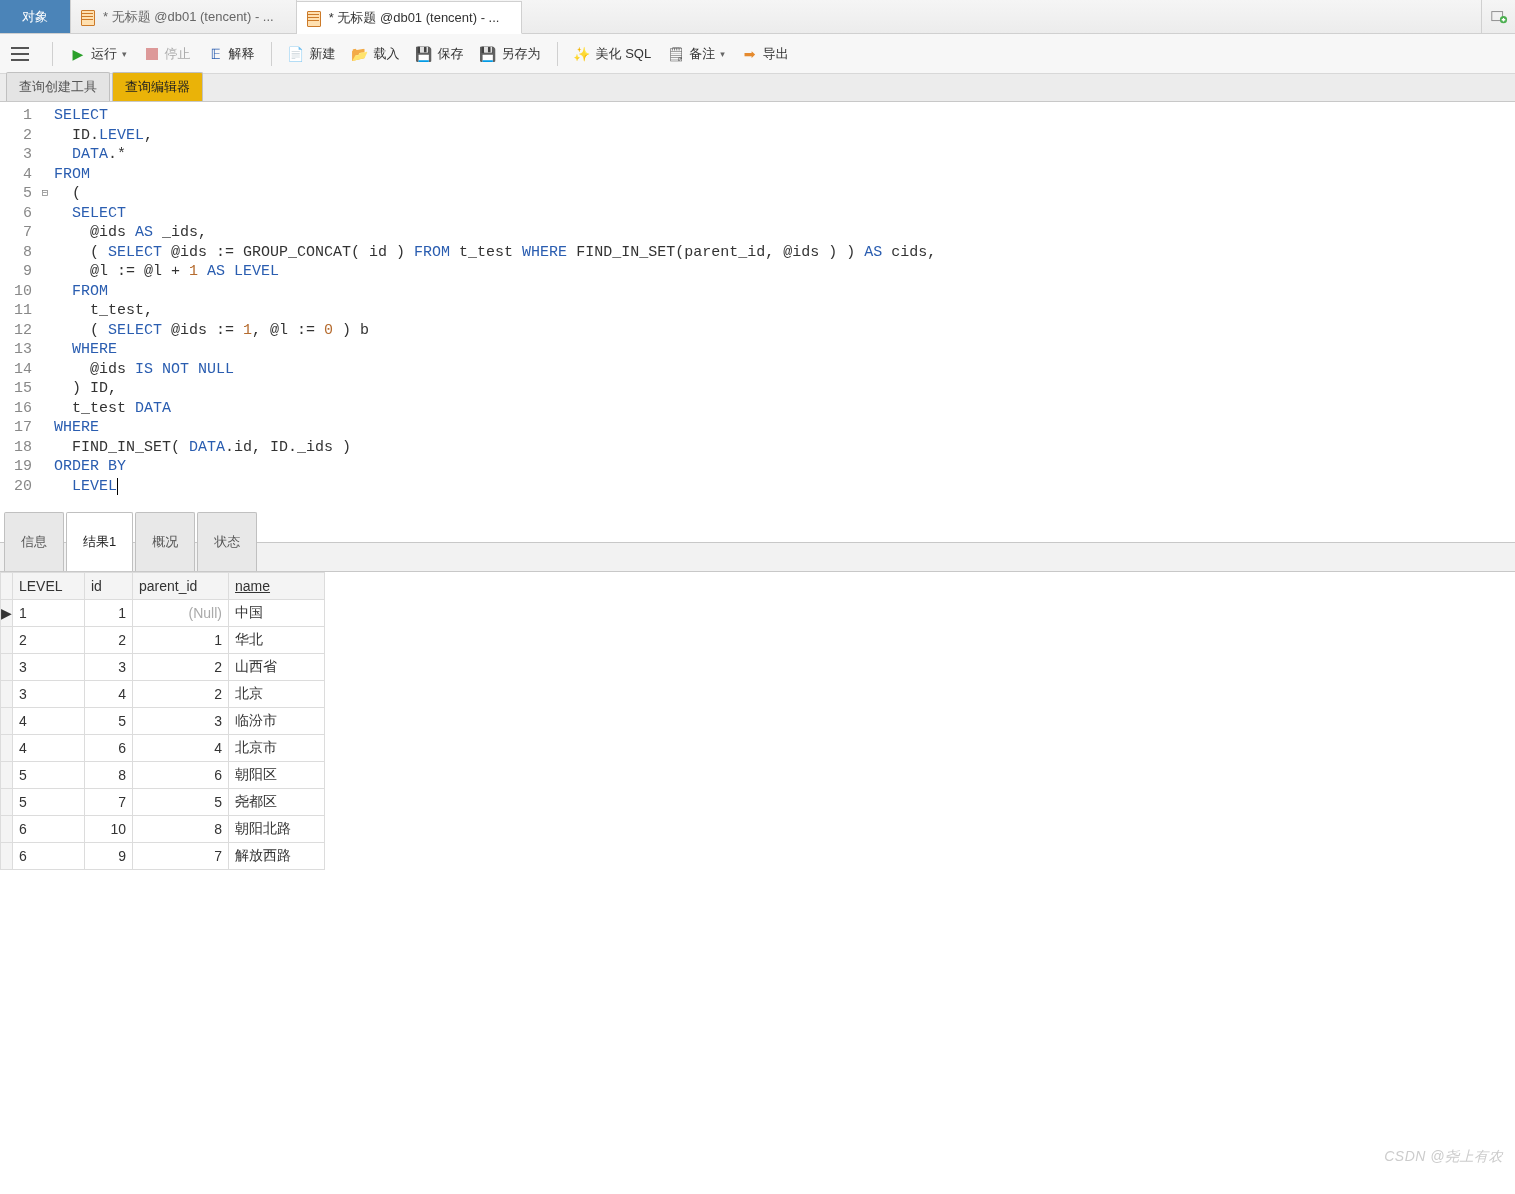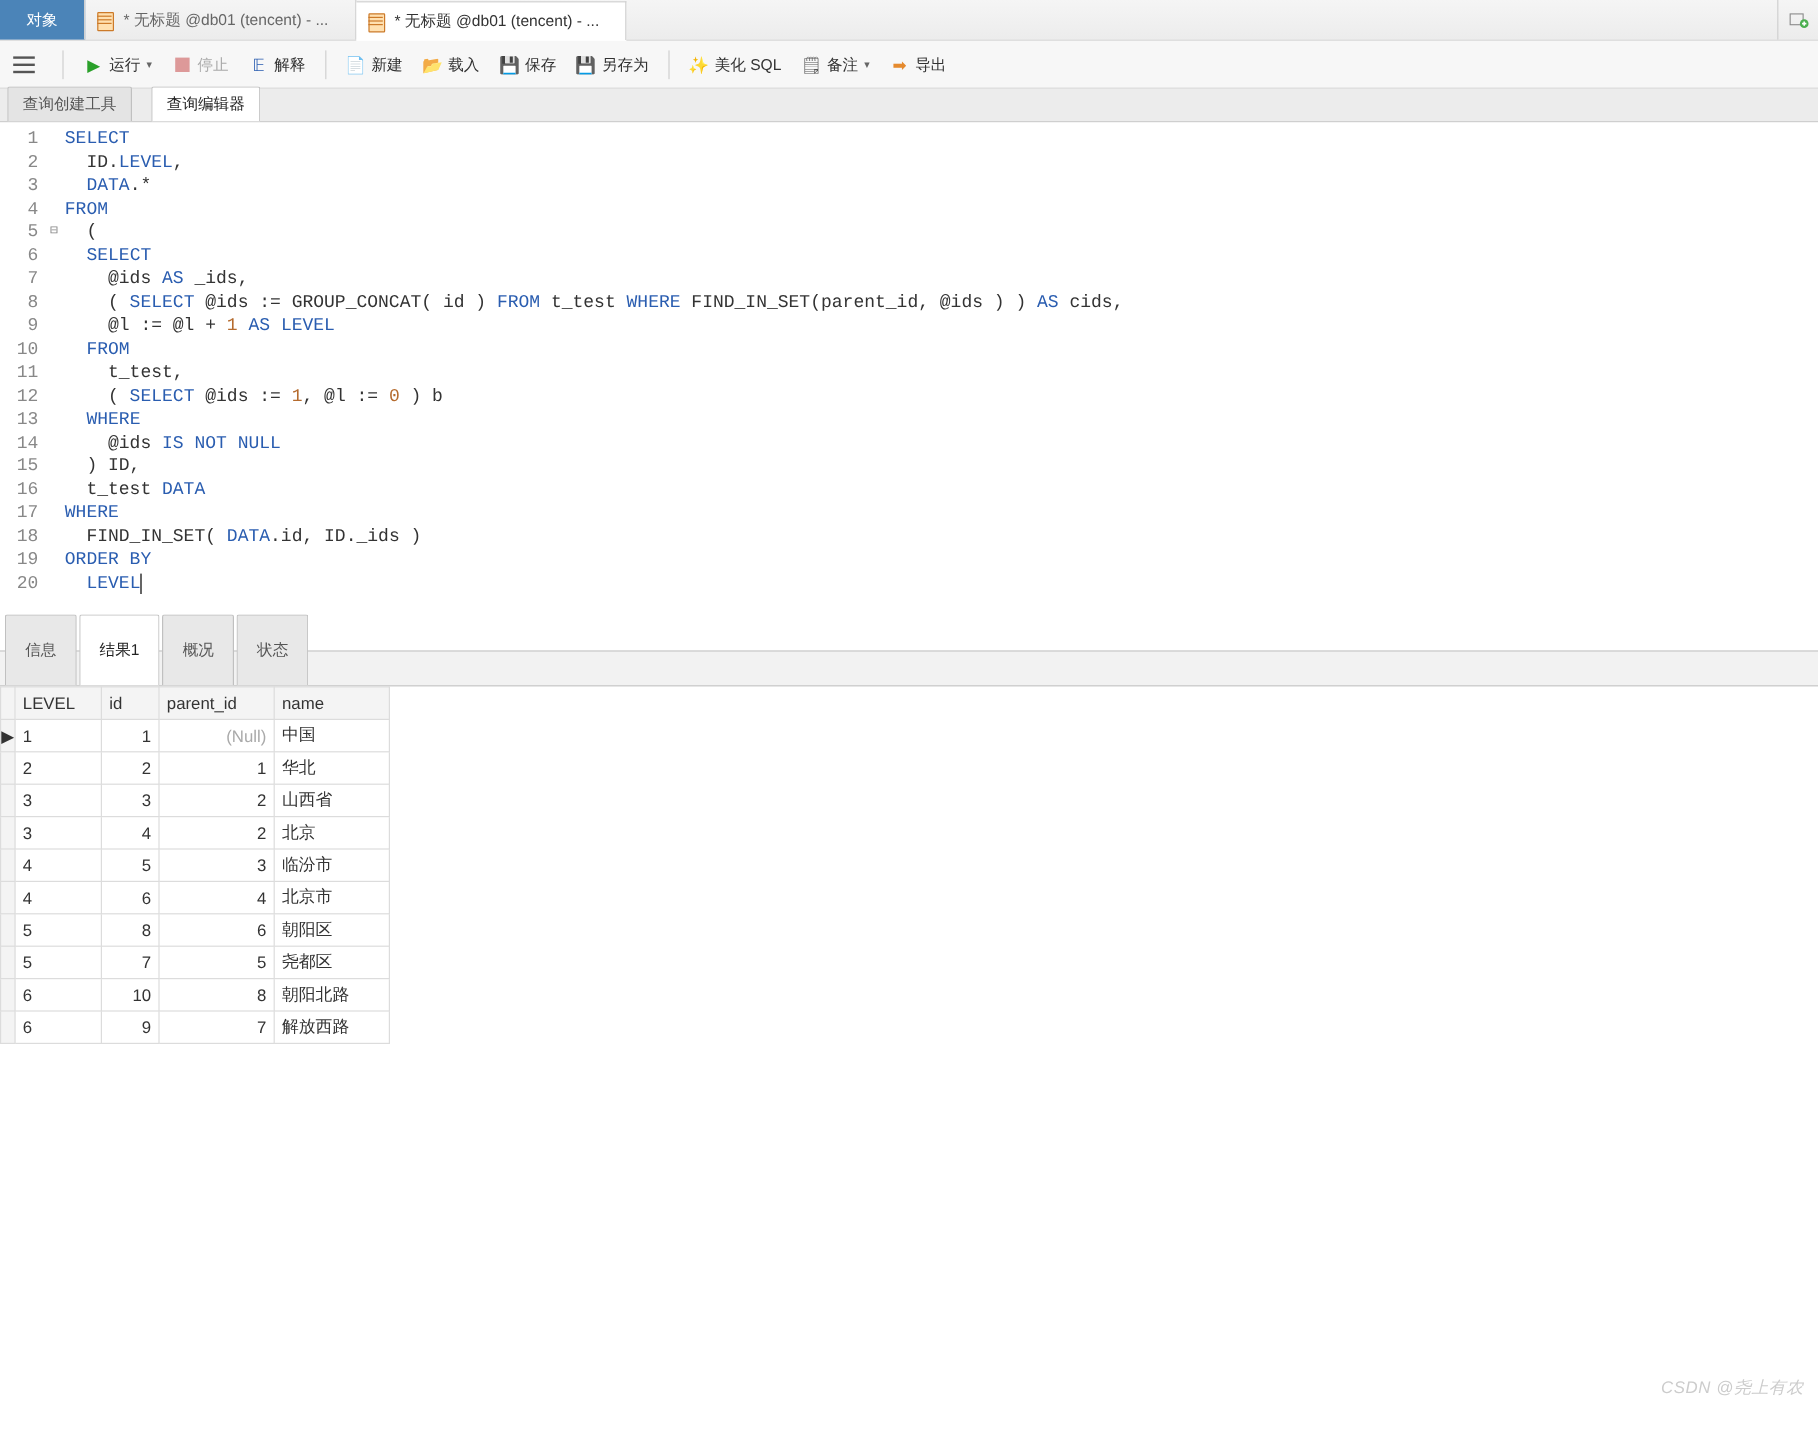--- a/index.html
+++ b/index.html
@@ -55,22 +55,22 @@
   .tb-sep { width:1px; height:24px; background:#d0d0d0; margin:0 6px; }
   .tb-btn { display:flex; align-items:center; gap:4px; padding:3px 6px; border-radius:3px; color:#333; }
   .tb-btn.disabled { color:#aaa; }
   .tb-btn .ico { width:18px; height:18px; display:flex; align-items:center; justify-content:center; font-size:14px; }
   .dd-arrow { font-size:9px; color:#666; margin-left:1px; }
   .ico-play { color:#2aa02a; font-size:16px; }
   .ico-stop { width:12px; height:12px; background:#d99; }
   .ico-generic { color:#e58a2e; }
   
   .sec-tabs { display:flex; height:28px; background:#ececec; border-bottom:1px solid #c8c8c8; padding-left:6px; align-items:flex-end; }
-  .sec-tab { padding:5px 12px; border:1px solid #c0c0c0; border-bottom:none; background:#e4e4e4; color:#555; border-radius:2px 2px 0 0; margin-right:16px; }
-  .sec-tab.active { background:#ffffff; color:#222; }
+  .sec-tab { padding:5px 12px; border:1px solid #c0c0c0; border-bottom:none; background:#e4e4e4; color:#555; border-radius:2px 2px 0 0; margin-right:2px; }
+  .sec-tab.active { background:#eab308; color:#222; }
   
   .editor {
     display:flex; height:440px; background:#fff;
     font-family: Consolas, "Courier New", monospace; font-size:15px; line-height:19.5px;
     overflow:hidden;
   }
   .gutter { width:38px; text-align:right; padding:4px 6px 4px 2px; color:#888; user-select:none; }
   .gutter div { height:19.5px; }
   .fold-col { width:14px; padding-top:4px; color:#888; }
   .fold-col div { height:19.5px; text-align:center; font-size:11px; }
@@ -87,21 +87,21 @@
   
   .grid { border-collapse:collapse; font-size:14px; }
   .grid th, .grid td { border:1px solid #dcdcdc; padding:4px 6px; height:27px; text-align:left; }
   .grid th { background:#f4f4f4; font-weight:normal; color:#333; }
   .grid th.rowhdr, .grid td.rowhdr { width:12px; padding:0; text-align:center; background:#f4f4f4; }
   .grid td.num { text-align:right; color:#333; }
   .grid td.null { text-align:right; color:#aaa; }
   .col-level { width:72px; }
   .col-id { width:48px; }
   .col-pid { width:96px;margin-left:22px; }
-  .col-name { width:96px; }
+  .col-name { width:96px;text-decoration:underline; }
   
   .watermark { position:absolute; right:12px; bottom:28px; color:#ccc; font-size:14px; font-style:italic; letter-spacing:.5px; pointer-events:none;}
 </style>
 </head>
 <body>
 
 <div class="top-tabs">
   <div class="top-tab obj">
       <span>对象</span>
     </div>

